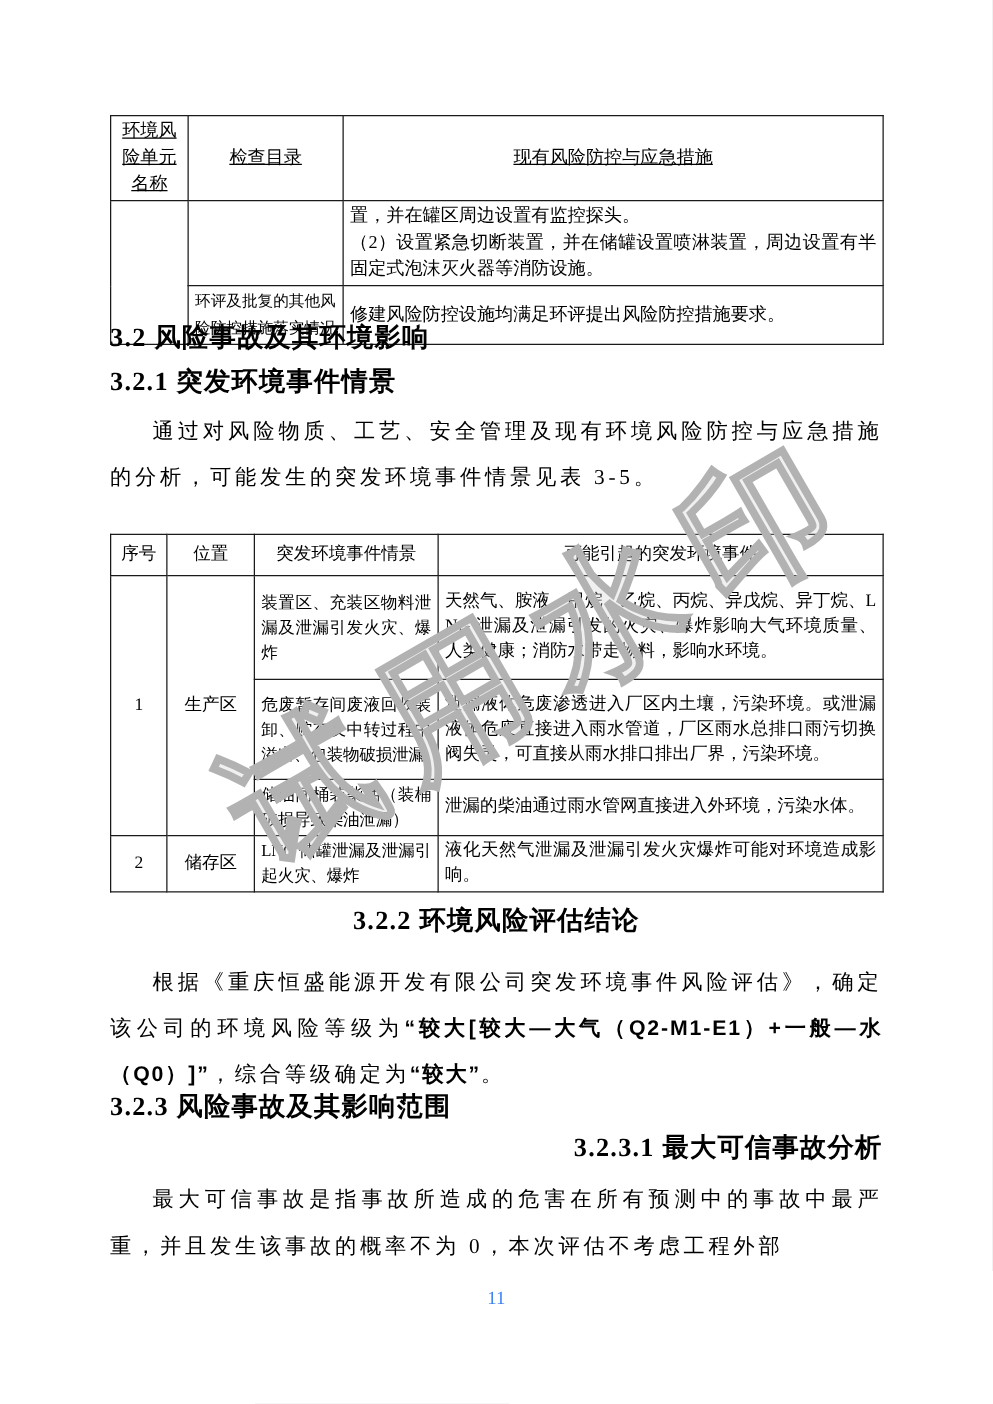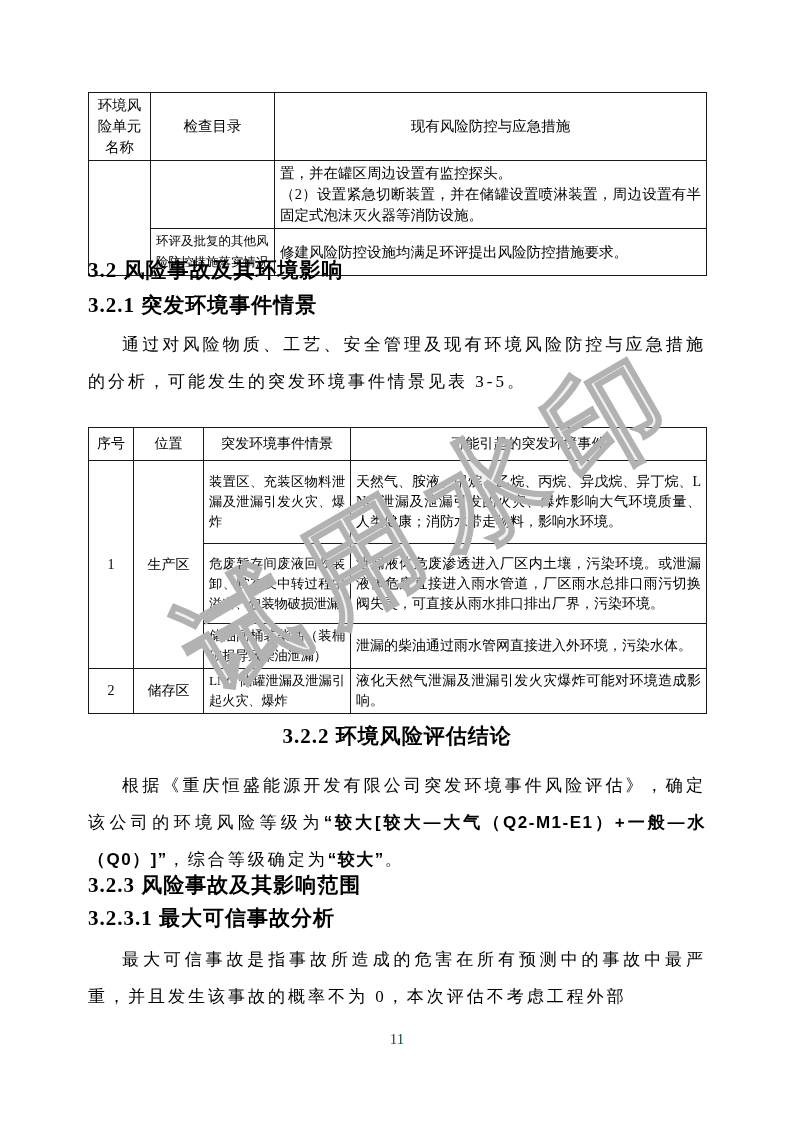--- a/index.html
+++ b/index.html
@@ -8,21 +8,21 @@
     background:#ffffff; overflow:hidden; color:#000;
     font-family:"Liberation Serif", serif;
   }
   .abs { position:absolute; left:88px; width:618px; }
 
   
   table { border-collapse:collapse; table-layout:fixed; width:618px; }
   td, th { border:1.5px solid #1a1a1a; padding:2px 5px; vertical-align:middle;
            font-weight:normal; word-break:break-all; }
   .tt  { font-size:14.5px; line-height:21px; }
-  .tt th { text-align:center; height:41px; }
+  .tt th { text-align:center; height:41px;text-decoration:underline; }
   .t35 { font-size:14px; line-height:20px; }
   .t35 th { text-align:center; height:28px; }
   .cellc { text-align:center; }
   .prewrap { white-space:pre-line; text-align:justify; }
   .just { text-align:justify; }
   .scenario { font-size:13.3px; letter-spacing:-0.2px; }
   .smallcell { font-size:12.5px; white-space:pre-line; }
   .rh-a td.hset { height:78px; }
   .rh-b td.hset { height:75px; }
   .rh-c td.hset { height:39px; }
@@ -124,19 +124,19 @@
       <td class="scenario just hset">LNG 储罐泄漏及泄漏引起火灾、爆炸</td>
       <td class="just">液化天然气泄漏及泄漏引发火灾爆炸可能对环境造成影响。</td>
     </tr>
   </tbody>
     </table>
 
   <h3 class="h3 abs" style="top:722px;text-align:center;">3.2.2 环境风险评估结论</h3>
   <p class="bodyp abs" style="top:767px;"><span>根据《重庆恒盛能源开发有限公司突发环境事件风险评估》，确定该公司的环境风险等级为</span><b>“较大[较大—大气（Q2-M1-E1）+一般—水（Q0）]”</b><span>，综合等级确定为</span><b>“较大”</b><span>。</span></p>
 
   <h3 class="h3 abs" style="top:871px;">3.2.3 风险事故及其影响范围</h3>
-  <h3 class="h3 abs" style="top:904px;">3.2.3.1 最大可信事故分析</h3>
+  <h3 class="h3 abs" style="top:904px;text-align:right;">3.2.3.1 最大可信事故分析</h3>
   <p class="bodyp abs" style="top:941px;">最大可信事故是指事故所造成的危害在所有预测中的事故中最严重，并且发生该事故的概率不为 0，本次评估不考虑工程外部</p>
 
   <div class="watermark" style="-webkit-text-stroke: 2.5px rgb(178, 178, 178);">试用水印</div>
 
-  <div class="pagenum" style="color: #14532d;">11</div>
+  <div class="pagenum" style="color: #3b82f6;">11</div>
 </div>
 
 </body></html>

